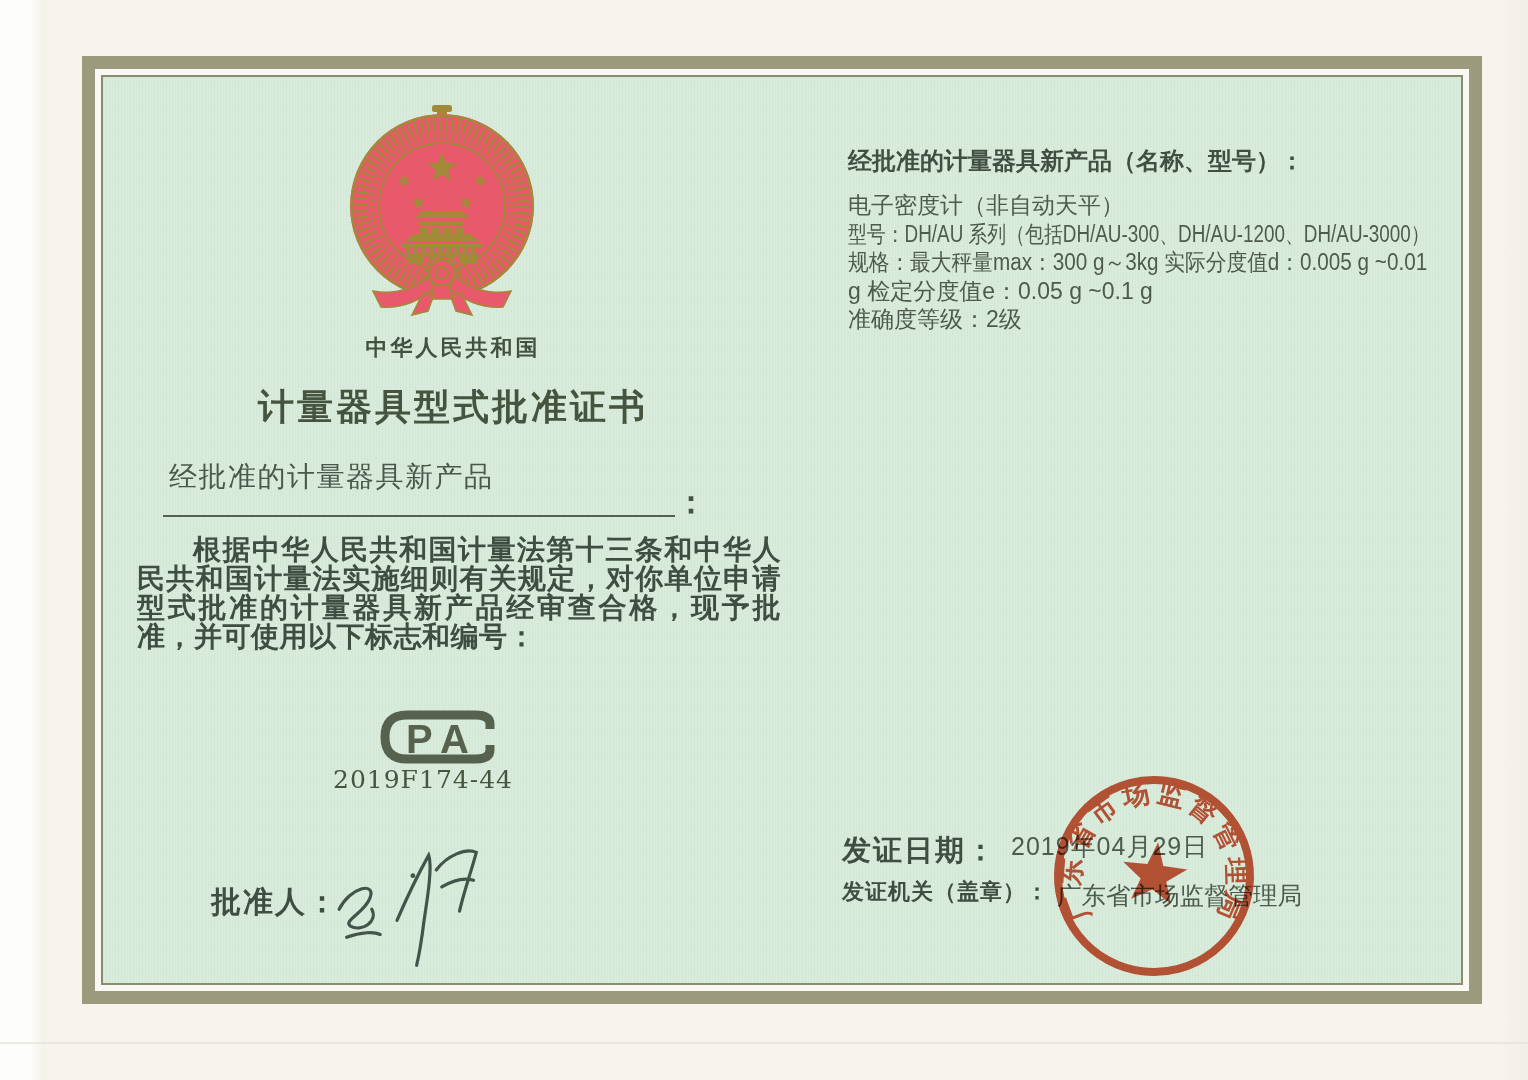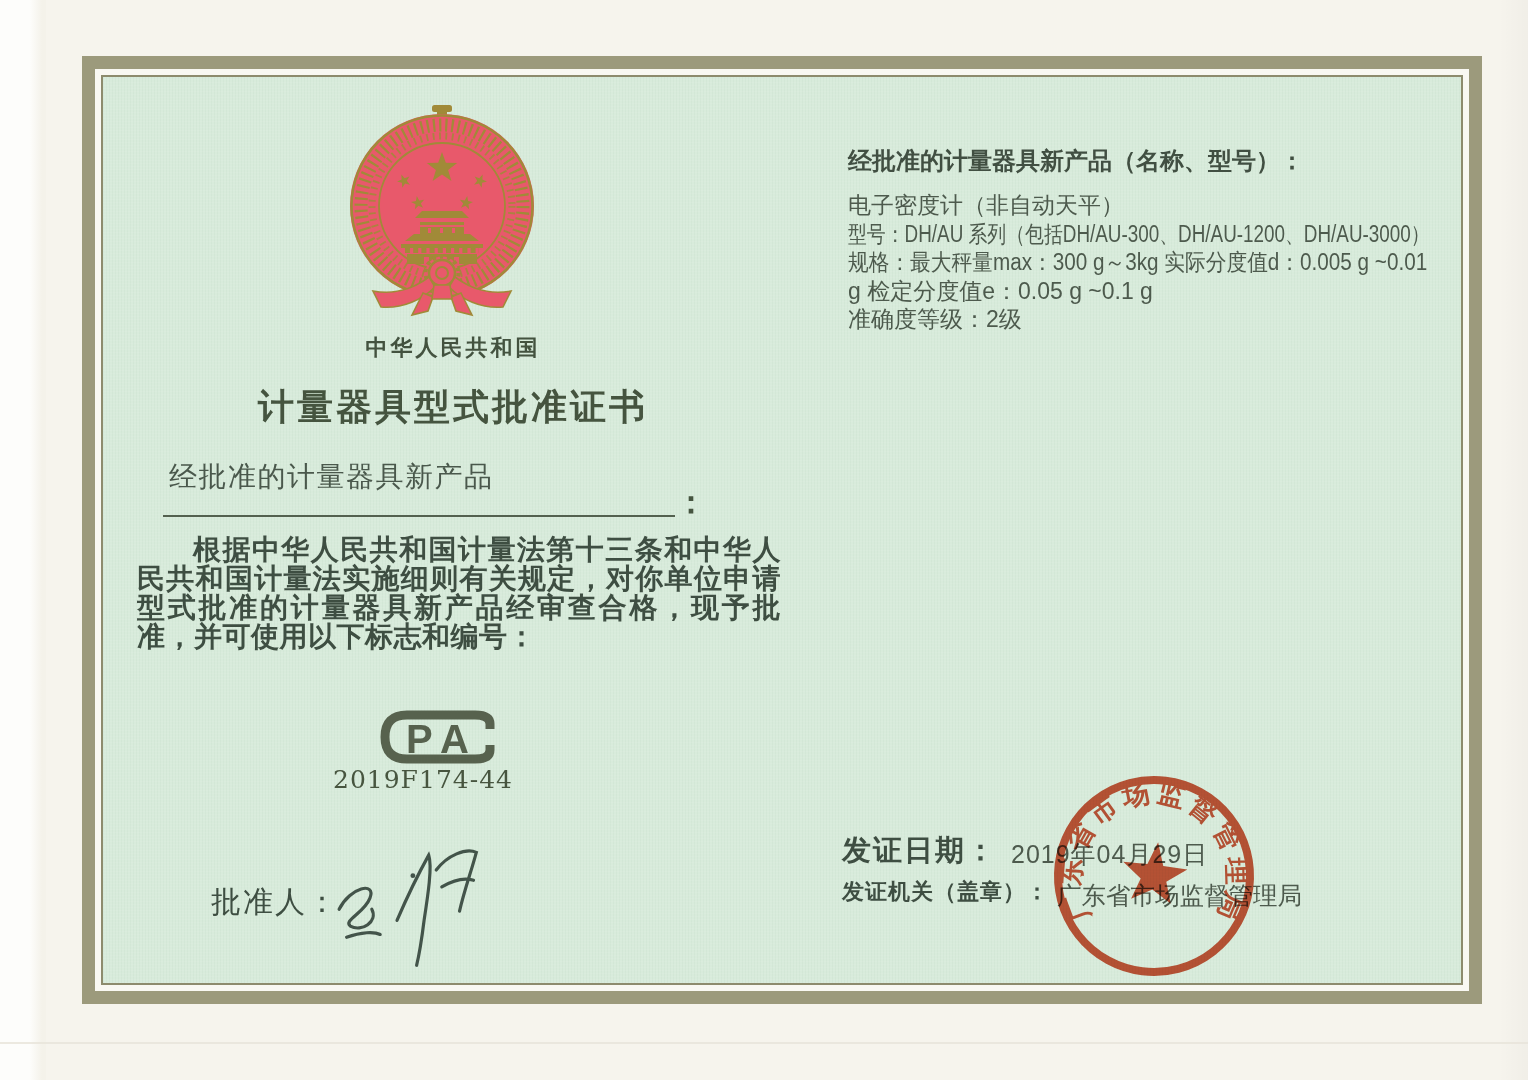--- a/index.html
+++ b/index.html
@@ -69,35 +69,35 @@
     text-indent:2em; text-align:justify;
   }
 
   .cpa-svg { left:272px; top:630px; }
   .cpa-number {
     left:230px; top:688px; width:230px; 
     font-family:"DejaVu Serif", serif;
     font-size:25px; letter-spacing:1px; color:#47553f;
   }
 
-  .approver-row { left:108px; top:805px; font-size:30px; font-weight:400;
+  .approver-row { left:108px; top:805px; font-size:30px; font-weight:700;
     letter-spacing:2px; color:#3e4e42; }
   .signature-svg { left:218px; top:752px; }
 
   .product-block { left:745px; top:68px; color:#4d5a4d; }
   .product-heading {
     font-size:24px; font-weight:700; letter-spacing:0; color:#414f42;
     white-space:nowrap;
   }
   .product-lines { margin-top:14px; font-size:23px; line-height:28.5px; }
   .product-lines > div { white-space:nowrap; transform-origin:left center; }
   .pl-1 { transform:scaleX(.82); }
   .pl-2 { transform:scaleX(.9); }
 
-  .issue-row { left:739px; top:744px; display:flex; align-items:flex-end; }
+  .issue-row { left:739px; top:744px; display:flex; align-items:center; }
   .issue-label { font-size:29px; font-weight:700; letter-spacing:2px;
     color:#3e4e42; padding-top:10px; }
   .issue-value { font-size:25px; color:#4d5a4d; margin-left:14px; letter-spacing:1px; }
 
   .issuer-row { left:739px; top:800px; display:flex; align-items:flex-start; }
   .issuer-label { font-size:22px; font-weight:700; letter-spacing:1px;
     color:#3e4e42; }
   .issuer-value { font-size:24.5px; color:#4d5a4d; margin-left:8px; padding-top:2px; }
 
   .seal-svg {

